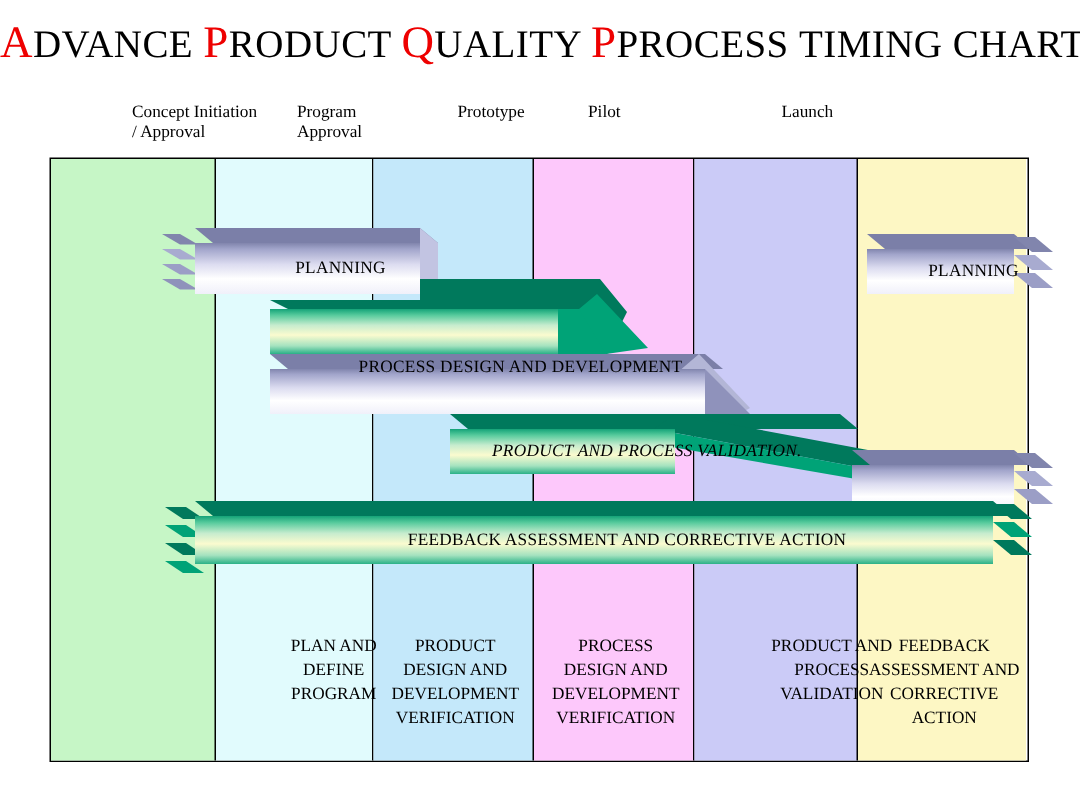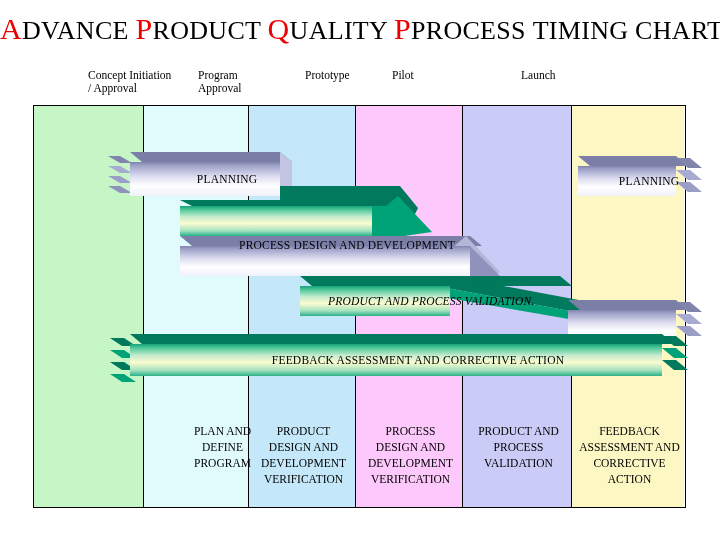--- a/index.html
+++ b/index.html
@@ -81,21 +81,21 @@
 DEFINE
 PROGRAM</div>
   <div class="deliv" style="left:250px;top:423px;width:107px;">PRODUCT
 DESIGN AND
 DEVELOPMENT
 VERIFICATION</div>
   <div class="deliv" style="left:357px;top:423px;width:107px;">PROCESS
 DESIGN AND
 DEVELOPMENT
 VERIFICATION</div>
-  <div class="deliv" style="left:464px;top:423px;width:109px;">PRODUCT AND
+  <div class="deliv" style="left:464px;top:423px;width:109px;padding-left:36px;">PRODUCT AND
 PROCESS
 VALIDATION</div>
   <div class="deliv" style="left:573px;top:423px;width:113px;">FEEDBACK
 ASSESSMENT AND
 CORRECTIVE
 ACTION</div>
 
   <svg width="720" height="540" viewBox="0 0 720 540" style="position:absolute;left:0;top:0;pointer-events:none;">
     <defs>
       <linearGradient id="gpurple" x1="0" y1="0" x2="0" y2="1">

